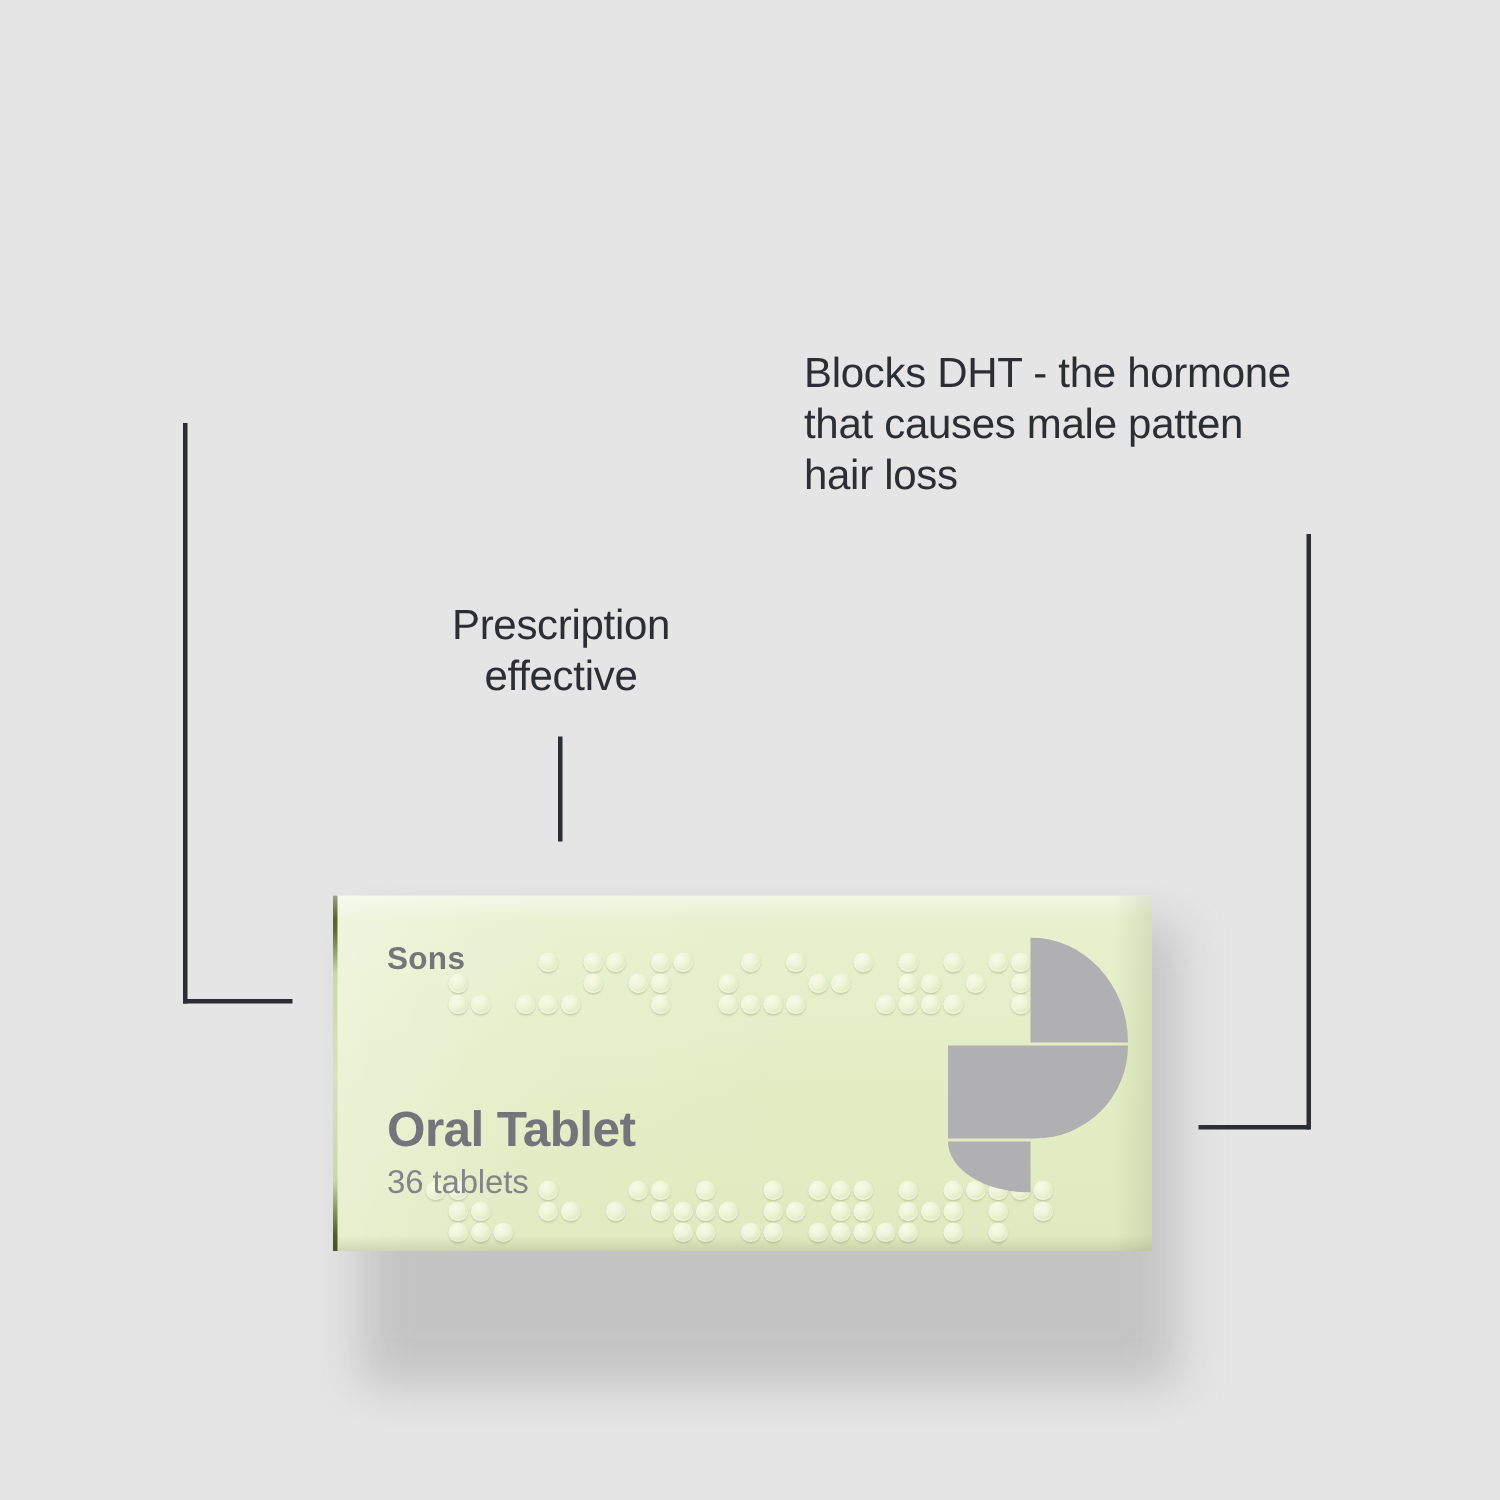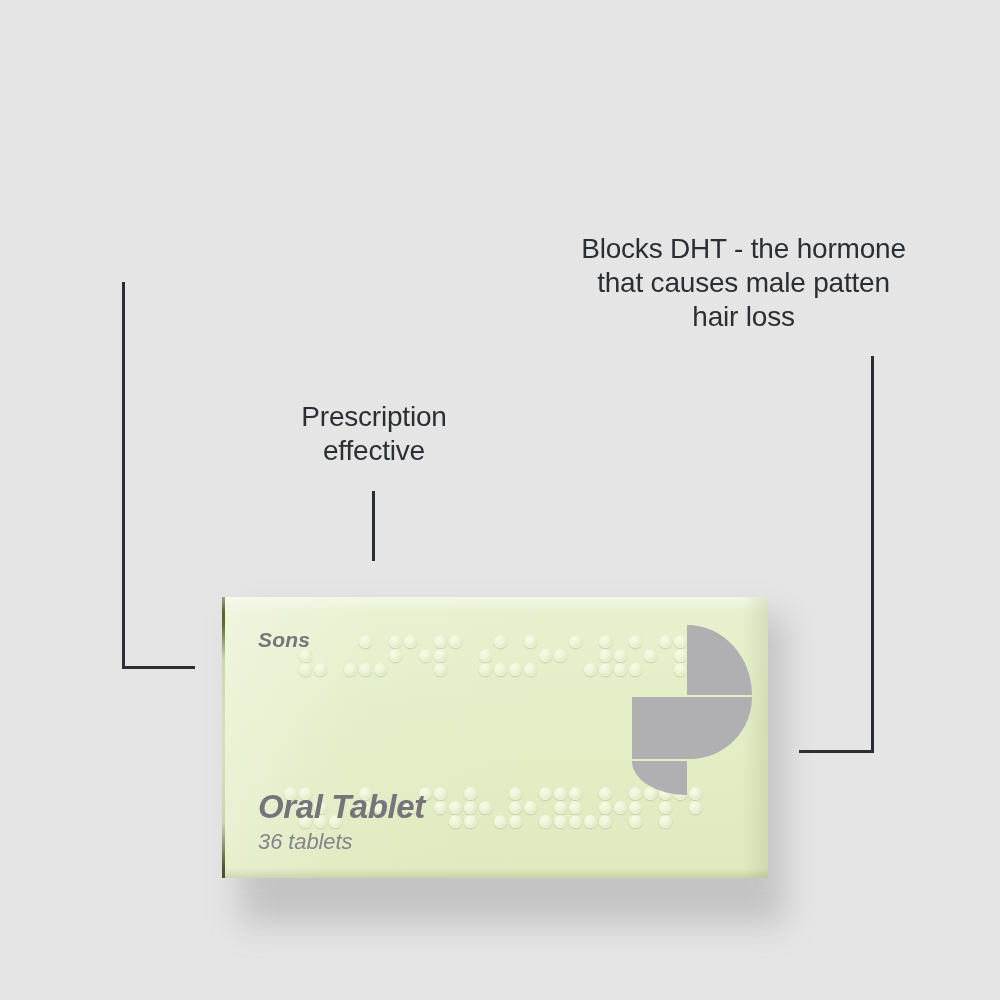--- a/index.html
+++ b/index.html
@@ -26,21 +26,21 @@
     color: #2b2f33;
     font-family: "Liberation Sans", sans-serif;
     font-weight: 400;
     font-size: 28px;
     line-height: 34px;
     letter-spacing: -0.2px;
     white-space: pre-line;
   }
   #callout-left   { left: 78px;  top: 150px;  width: 330px; text-align: left; }
   #callout-center { left: 258px; top: 400px;  width: 232px; text-align: center; }
-  #callout-right  { left: 551px; top: 232px;  width: 385px; text-align: center; }
+  #callout-right  { left: 536px; top: 232px;  width: 385px; text-align: left; }
 
   
   .leader { position: absolute; background: #2b2f33; }
   #leader-left-v   { left: 122px; top: 282px; width: 2.5px; height: 387px; }
   #leader-left-h   { left: 122px; top: 666px; width: 73px;  height: 2.5px; }
   #leader-center-v { left: 372px; top: 491px; width: 2.5px; height: 70px; }
   #leader-right-v  { left: 871px; top: 356px; width: 2.5px; height: 397px; }
   #leader-right-h  { left: 799px; top: 750px; width: 74px;  height: 2.5px; }
 
   
@@ -49,26 +49,25 @@
     left: 240px; top: 616px;
     width: 545px; height: 308px;
     background: rgba(120,120,120,0.30);
     filter: blur(16px);
   }
   #box {
     position: absolute;
     left: 222px;
     top: 597px;
     width: 546px;
-    height: 281px;
+    height: 237px;
     background:
       linear-gradient(100deg, rgba(255,255,255,0.34) 0%, rgba(255,255,255,0.06) 26%, rgba(255,255,255,0) 60%),
       linear-gradient(180deg, #e7f1cf 0%, #e3eec6 45%, #dfeabf 100%);
     overflow: hidden;
-    font-style: italic;
   }
   
   #box-left-edge {
     position: absolute;
     left: 0; top: 0;
     width: 3px; height: 100%;
     background: linear-gradient(180deg,#49591f 0%, #5d6e2c 10%, #c9d8ab 22%, #d6e3b8 50%, #c9d8ab 80%, #4d5d22 96%, #3f4d19 100%);
   }
   #box-top-sheen {
     position: absolute;
@@ -103,21 +102,21 @@
     color: #74767a;
     font-size: 21px;
     font-weight: 700;
     letter-spacing: 0.2px;
   }
 
   
   #logo { position: absolute; left: 410px; top: 28px; width: 120px; height: 170px; }
 
   
-  #product-copy { position: absolute; left: 36px; bottom: 22px; }
+  #product-copy { position: absolute; left: 36px; bottom: 32px; }
   #product-title {
     color: #73757a;
     font-size: 33px;
     font-weight: 700;
     letter-spacing: -0.4px;
     line-height: 40px;
     margin-bottom: 1px;
   }
   .product-sub {
     color: #83858a;

